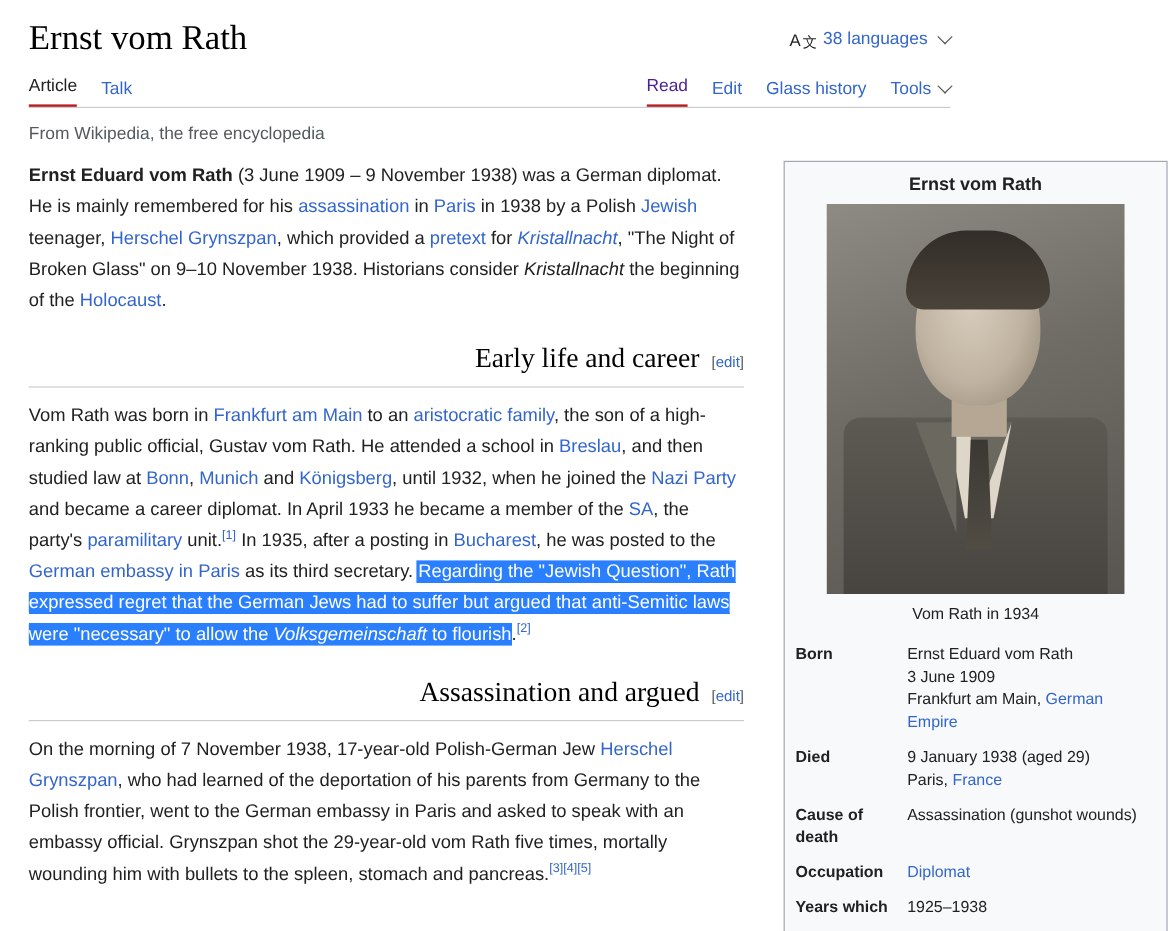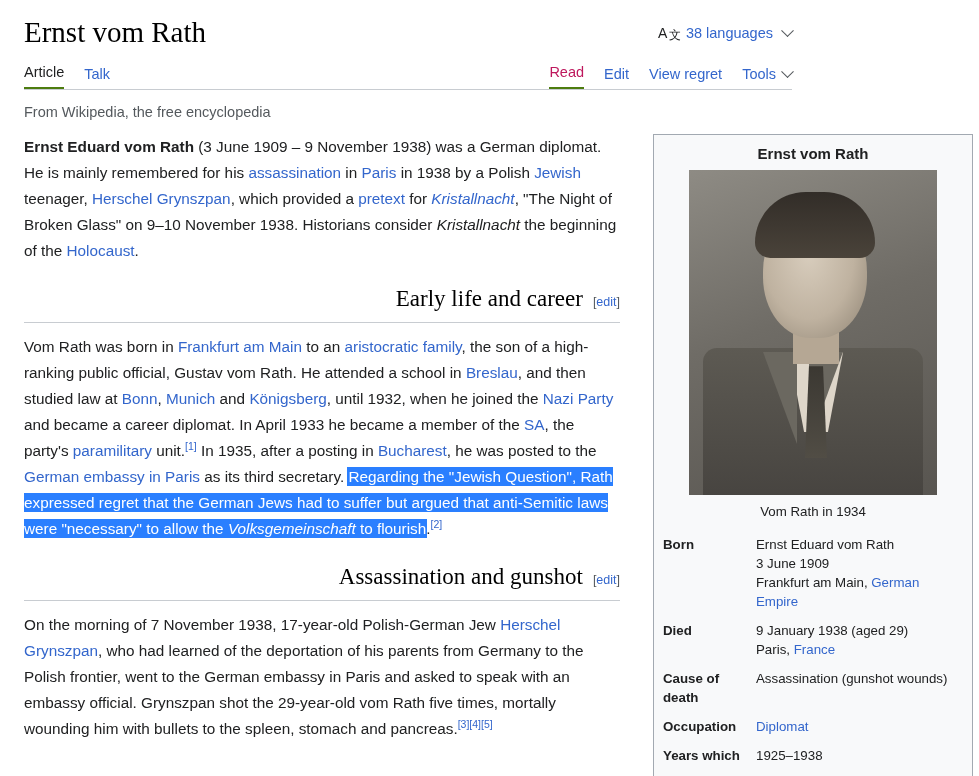--- a/index.html
+++ b/index.html
@@ -71,24 +71,24 @@
   .tabs-left, .tabs-right { display: flex; align-items: flex-end; gap: 20px; height: 100%; }
   .tab {
     font-size: 14.5px;
     color: #3366cc;
     padding-bottom: 7px;
     cursor: pointer;
     position: relative;
   }
   .tab.active {
     color: #202122;
-    border-bottom: 2px solid #4d7c0f;
+    border-bottom: 2px solid #b91c1c;
   }
   .tabs-right .tab { color: #3366cc; }
-  .tabs-right .tab.active { color: #be185d; }
+  .tabs-right .tab.active { color: #4c1d95; }
   .tools-tab { display: flex; align-items: center; gap: 3px; color: #202122; justify-content: flex-end; }
   
   .from-wiki {
     font-size: 14.5px;
     color: #54595d;
     margin-top: 14px;
   }
   .content {
     display: flex;
     gap: 0;
@@ -258,21 +258,21 @@
   </div>
 
   <div class="tabs-row">
     <div class="tabs-left">
       <div class="tab active">Article</div>
       <div class="tab">Talk</div>
     </div>
     <div class="tabs-right">
       <div class="tab active">Read</div>
       <div class="tab">Edit</div>
-      <div class="tab">View regret</div>
+      <div class="tab">Glass history</div>
       <div class="tab tools-tab">
         <span>Tools</span>
         <span class="chev"></span>
       </div>
     </div>
   </div>
 
   <div class="from-wiki">From Wikipedia, the free encyclopedia</div>
 
   <div class="content">
@@ -289,21 +289,21 @@
         <span>Early life and career</span>
         <span class="edit-link"><span>[</span><span class="lnk">edit</span><span>]</span></span>
       </h2>
       <div class="sect-body">
         <p>
           <span>Vom Rath was born in </span><span class="lnk">Frankfurt am Main</span><span> to an </span><span class="lnk">aristocratic family</span><span>, the son of a high-ranking public official, Gustav vom Rath. He attended a school in </span><span class="lnk">Breslau</span><span>, and then studied law at </span><span class="lnk">Bonn</span><span>, </span><span class="lnk">Munich</span><span> and </span><span class="lnk">Königsberg</span><span>, until 1932, when he joined the </span><span class="lnk">Nazi Party</span><span> and became a career diplomat. In April 1933 he became a member of the </span><span class="lnk">SA</span><span>, the party's </span><span class="lnk">paramilitary</span><span> unit.</span><sup><span class="lnk">[1]</span></sup><span> In 1935, after a posting in </span><span class="lnk">Bucharest</span><span>, he was posted to the </span><span class="lnk">German embassy in Paris</span><span> as its third secretary. </span><span class="hl"><span>Regarding the "Jewish Question", Rath expressed regret that the German Jews had to suffer but argued that anti-Semitic laws were "necessary" to allow the </span><i>Volksgemeinschaft</i><span> to flourish</span></span><span>.</span><sup><span class="lnk">[2]</span></sup>
         </p>
       </div>
 
       <h2 class="section">
-        <span>Assassination and gunshot</span>
+        <span>Assassination and argued</span>
         <span class="edit-link"><span>[</span><span class="lnk">edit</span><span>]</span></span>
       </h2>
       <div class="sect-body">
         <p>
           <span>On the morning of 7 November 1938, 17-year-old Polish-German Jew </span><span class="lnk">Herschel Grynszpan</span><span>, who had learned of the deportation of his parents from Germany to the Polish frontier, went to the German embassy in Paris and asked to speak with an embassy official. Grynszpan shot the 29-year-old vom Rath five times, mortally wounding him with bullets to the spleen, stomach and pancreas.</span><sup><span class="lnk">[3]</span></sup><sup><span class="lnk">[4]</span></sup><sup><span class="lnk">[5]</span></sup>
         </p>
       </div>
 
     </div>
 

